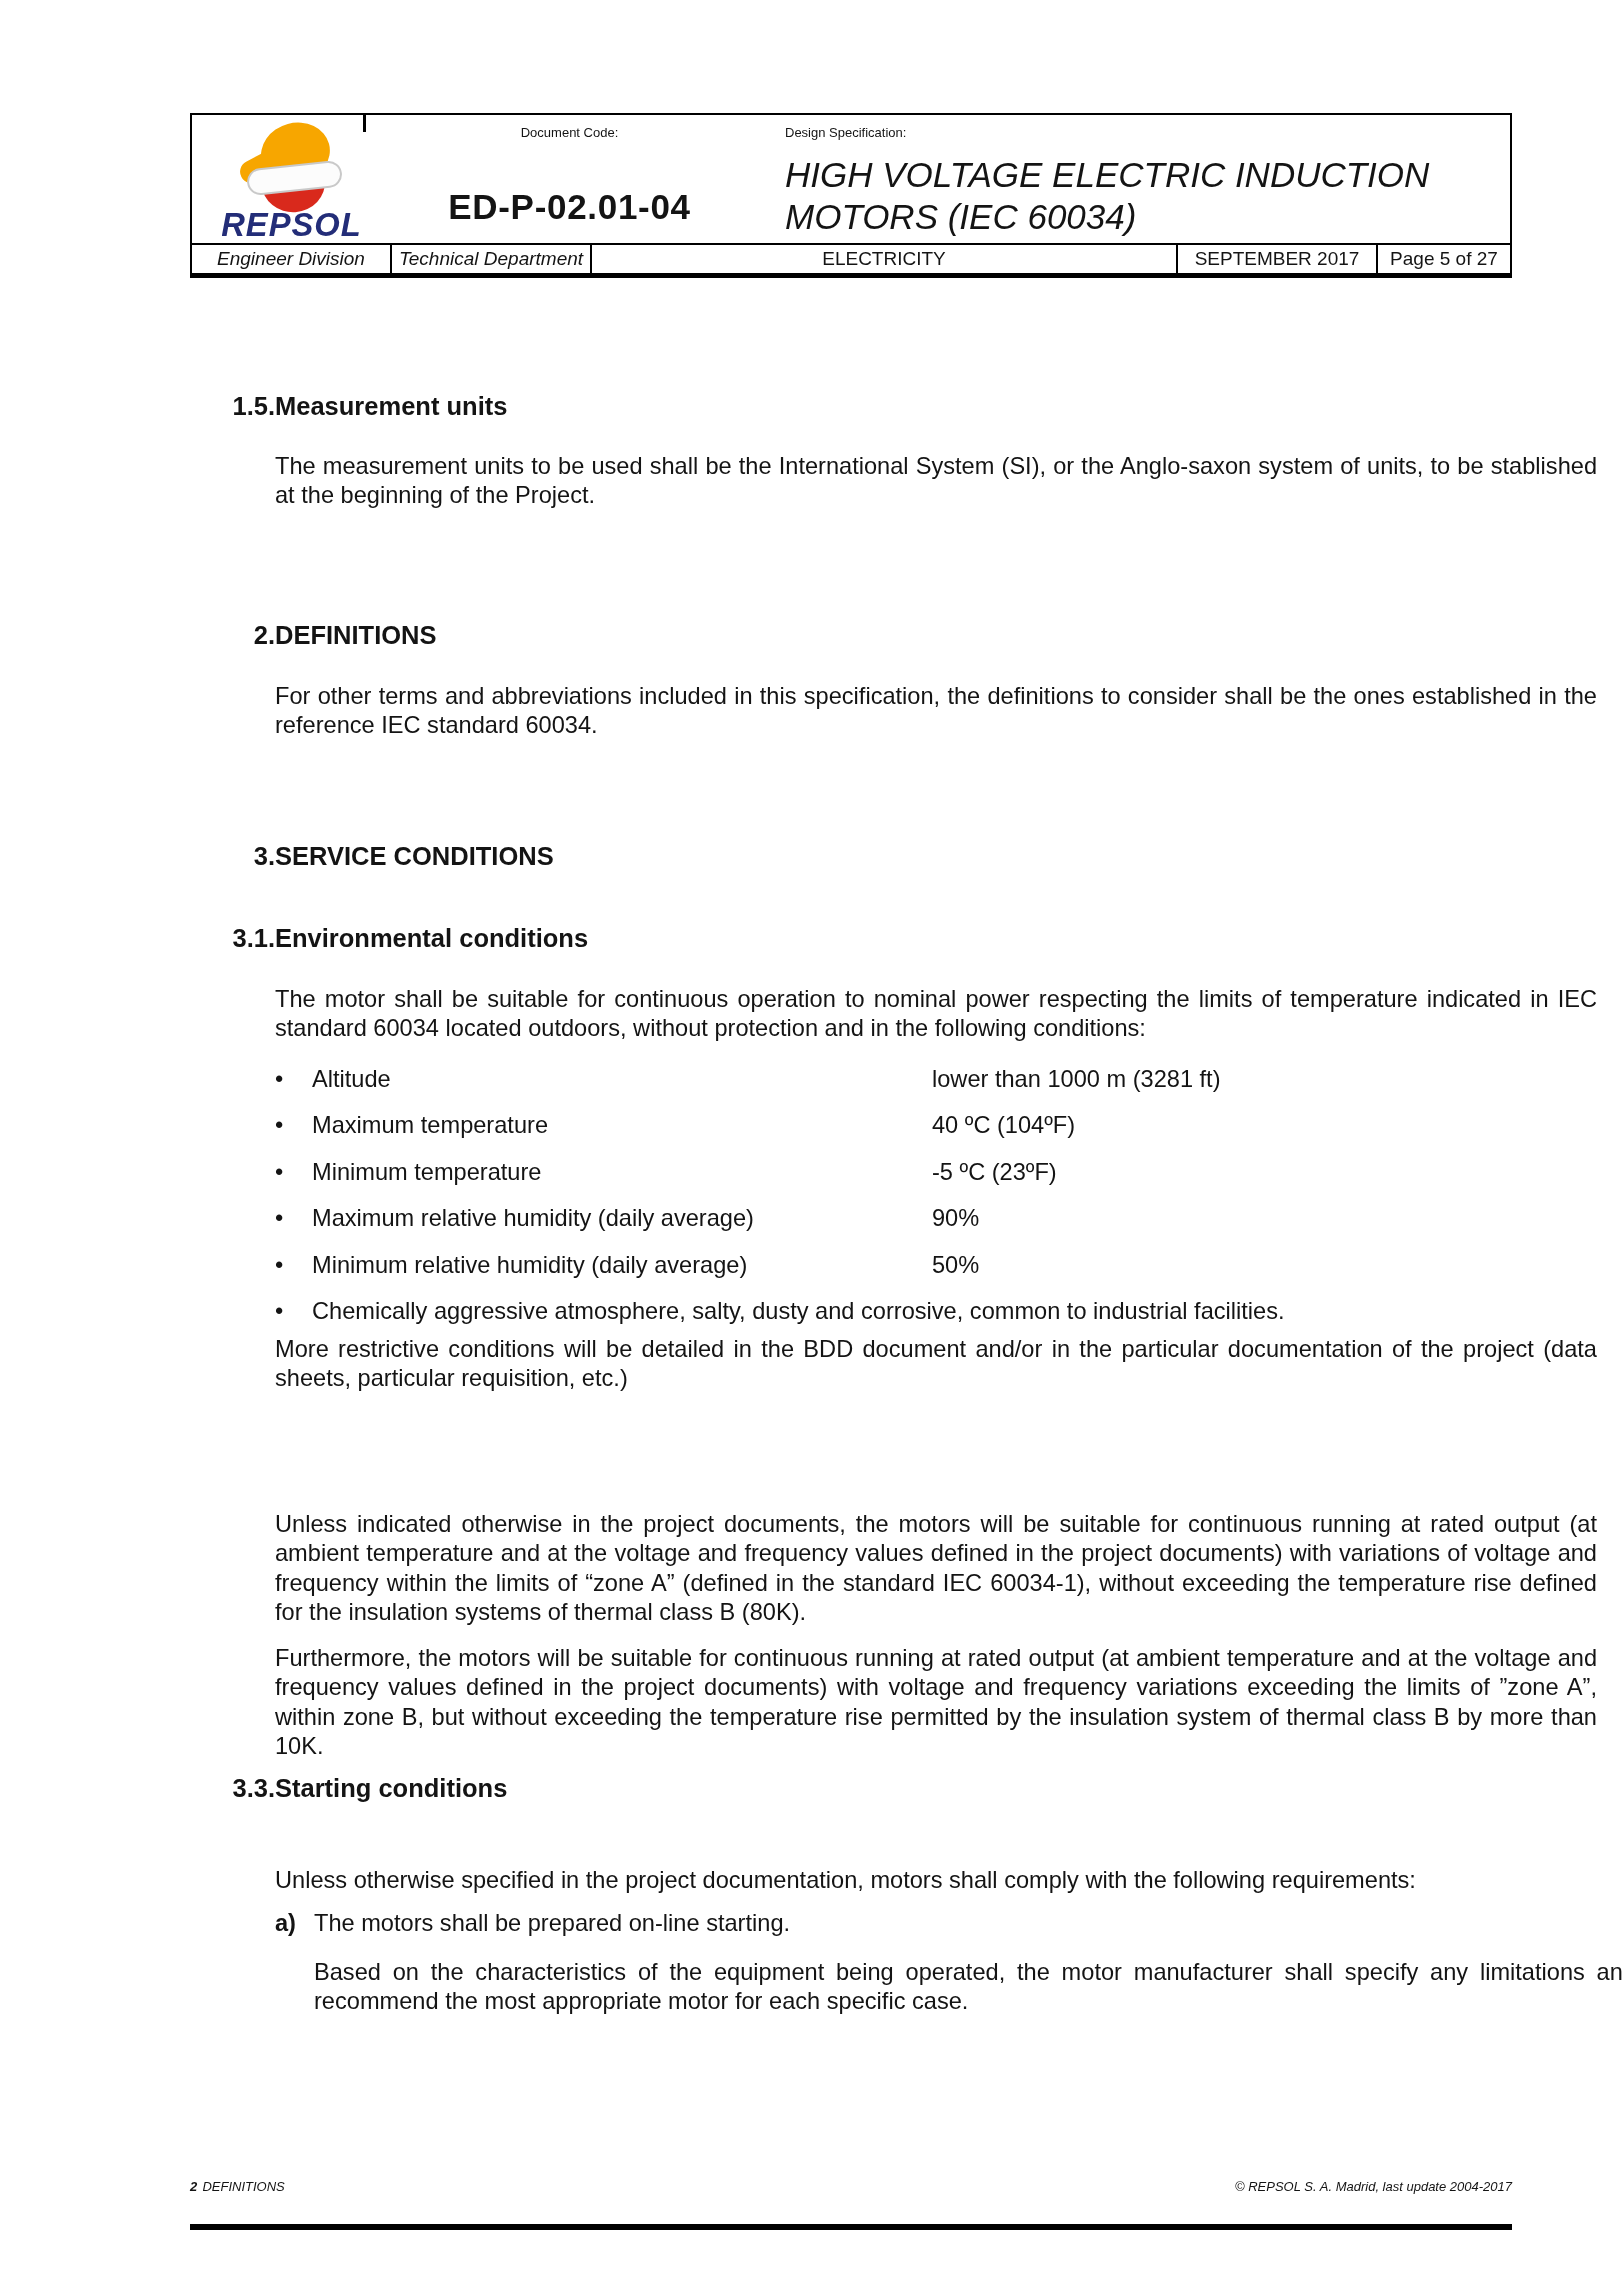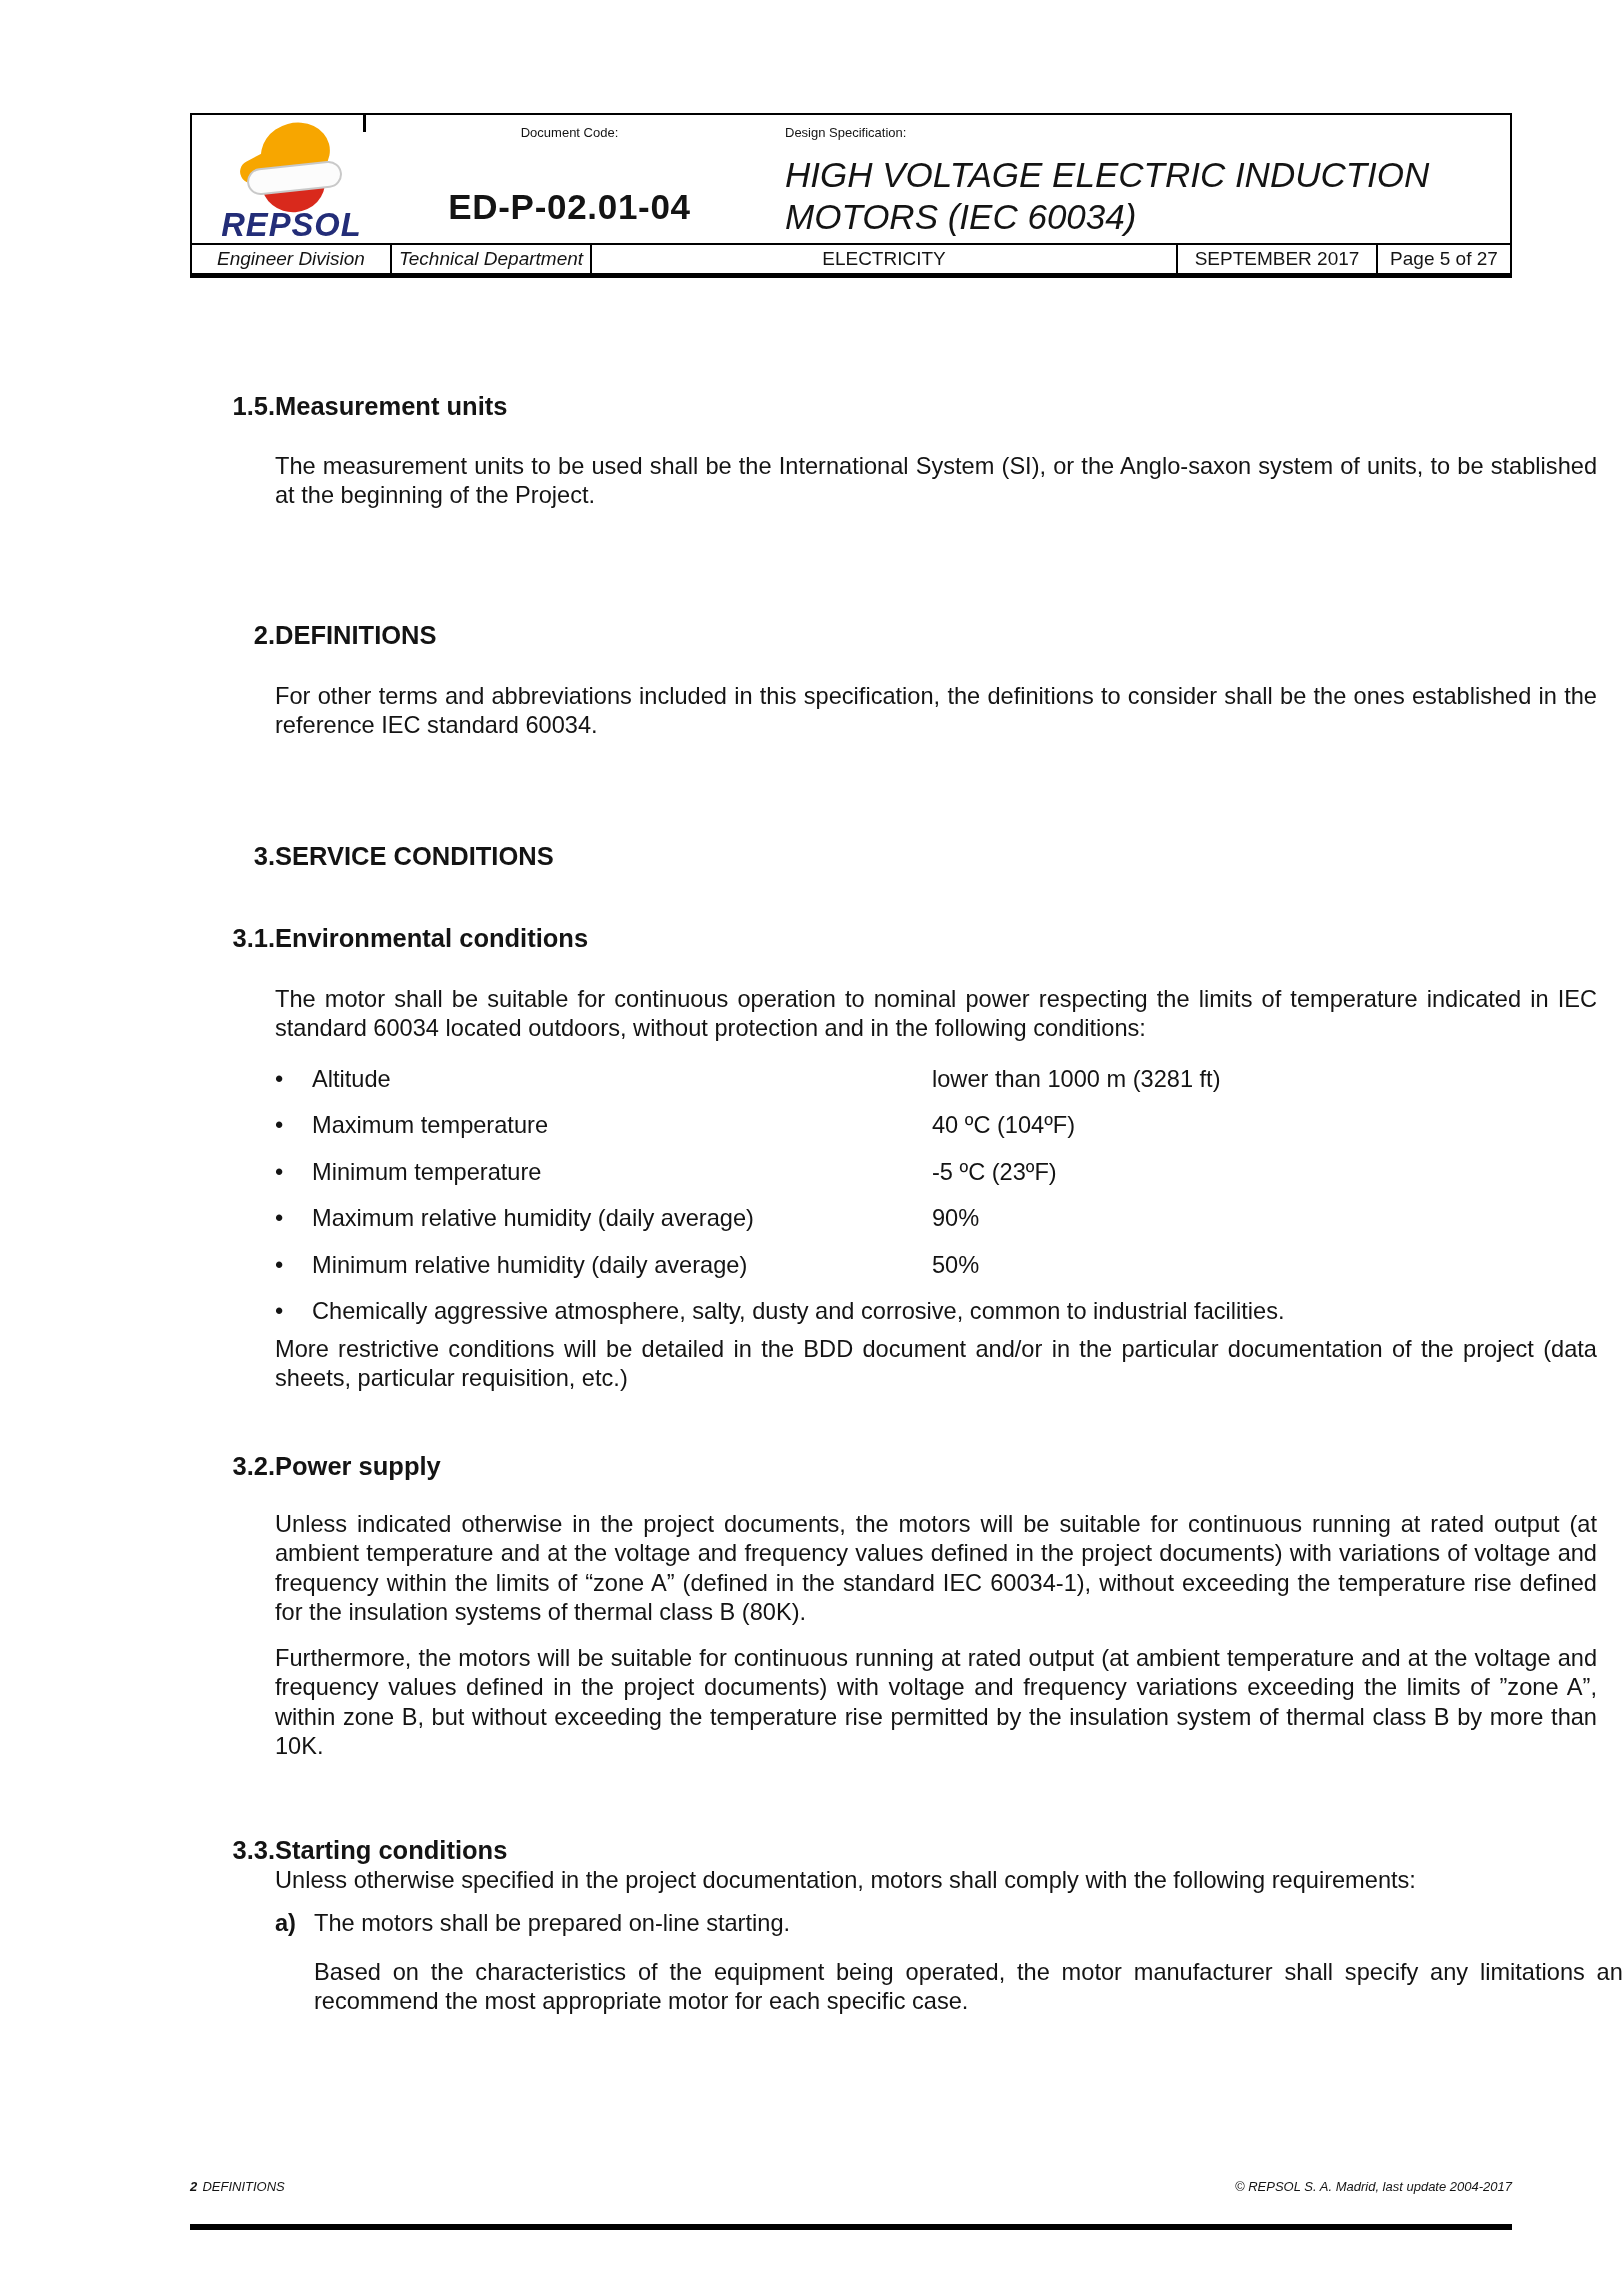--- a/index.html
+++ b/index.html
@@ -130,28 +130,24 @@
       <span class="b-dot"></span>
       <span>Minimum relative humidity (daily average)</span>
       <span>50%</span>
 
       <span class="b-dot"></span>
       <span class="b-label-full">Chemically aggressive atmosphere, salty, dusty and corrosive, common to industrial facilities.</span>
     </div>
   </div>
   <div class="block para" style="top:1335px">More restrictive conditions will be detailed in the BDD document and/or in the particular documentation of the project (data sheets, particular requisition, etc.)</div>
 
-  <div class="block heading" style="top:1451px">
-    <span class="num">3.2.</span>
-    <span>Power supply</span>
-  </div>
   <div class="block para" style="top:1510px">Unless indicated otherwise in the project documents, the motors will be suitable for continuous running at rated output (at ambient temperature and at the voltage and frequency values defined in the project documents) with variations of voltage and frequency within the limits of “zone A” (defined in the standard IEC 60034-1), without exceeding the temperature rise defined for the insulation systems of thermal class B (80K).</div>
   <div class="block para" style="top:1644px">Furthermore, the motors will be suitable for continuous running at rated output (at ambient temperature and at the voltage and frequency values defined in the project documents) with voltage and frequency variations exceeding the limits of ”zone A”, within zone B, but without exceeding the temperature rise permitted by the insulation system of thermal class B by more than 10K.</div>
 
-  <div class="block heading" style="top:1835px">
+  <div class="block heading" style="top:1773px">
     <span class="num">3.3.</span>
     <span>Starting conditions</span>
   </div>
   <div class="block para" style="top:1866px">Unless otherwise specified in the project documentation, motors shall comply with the following requirements:</div>
   <div class="block a-item" style="top:1909px">
     <span class="a-num">a)</span>
     <span>The motors shall be prepared on-line starting.</span>
   </div>
   <div class="block para para-indent2" style="top:1958px">Based on the characteristics of the equipment being operated, the motor manufacturer shall specify any limitations and recommend the most appropriate motor for each specific case.</div>
 

